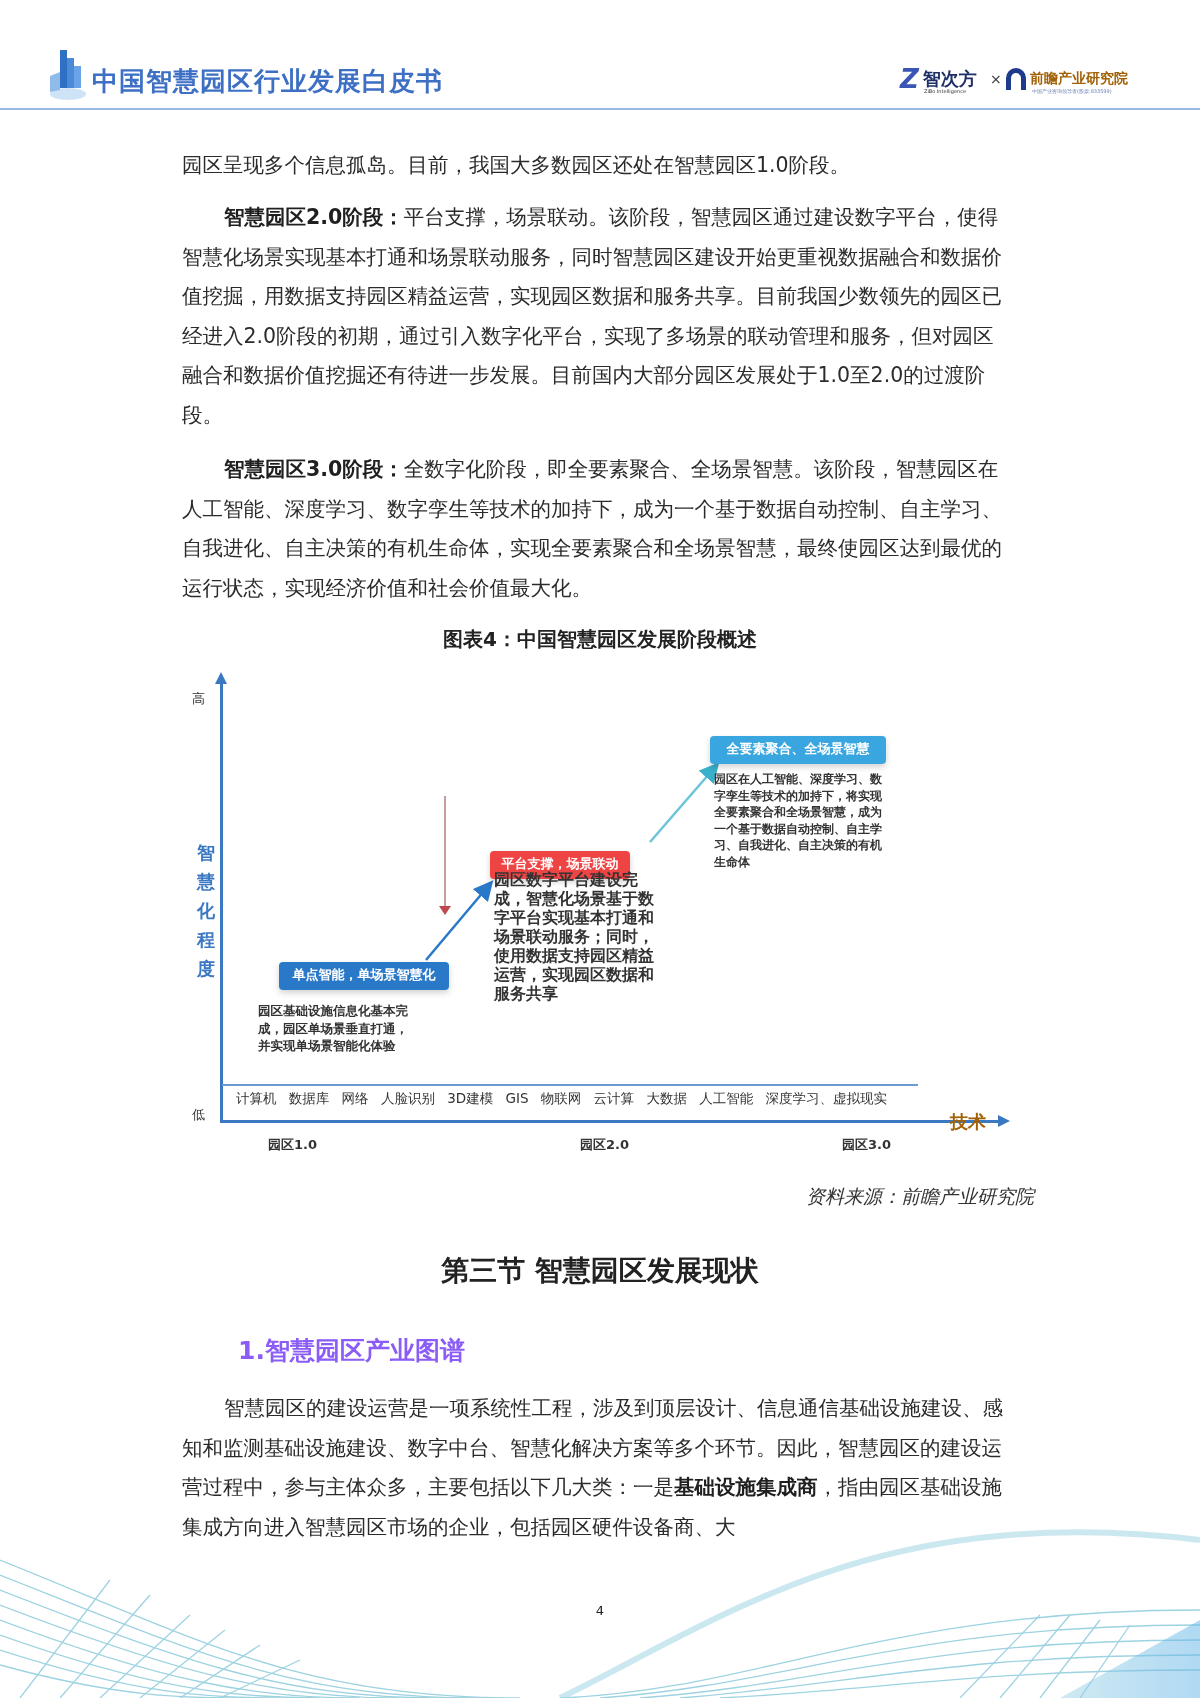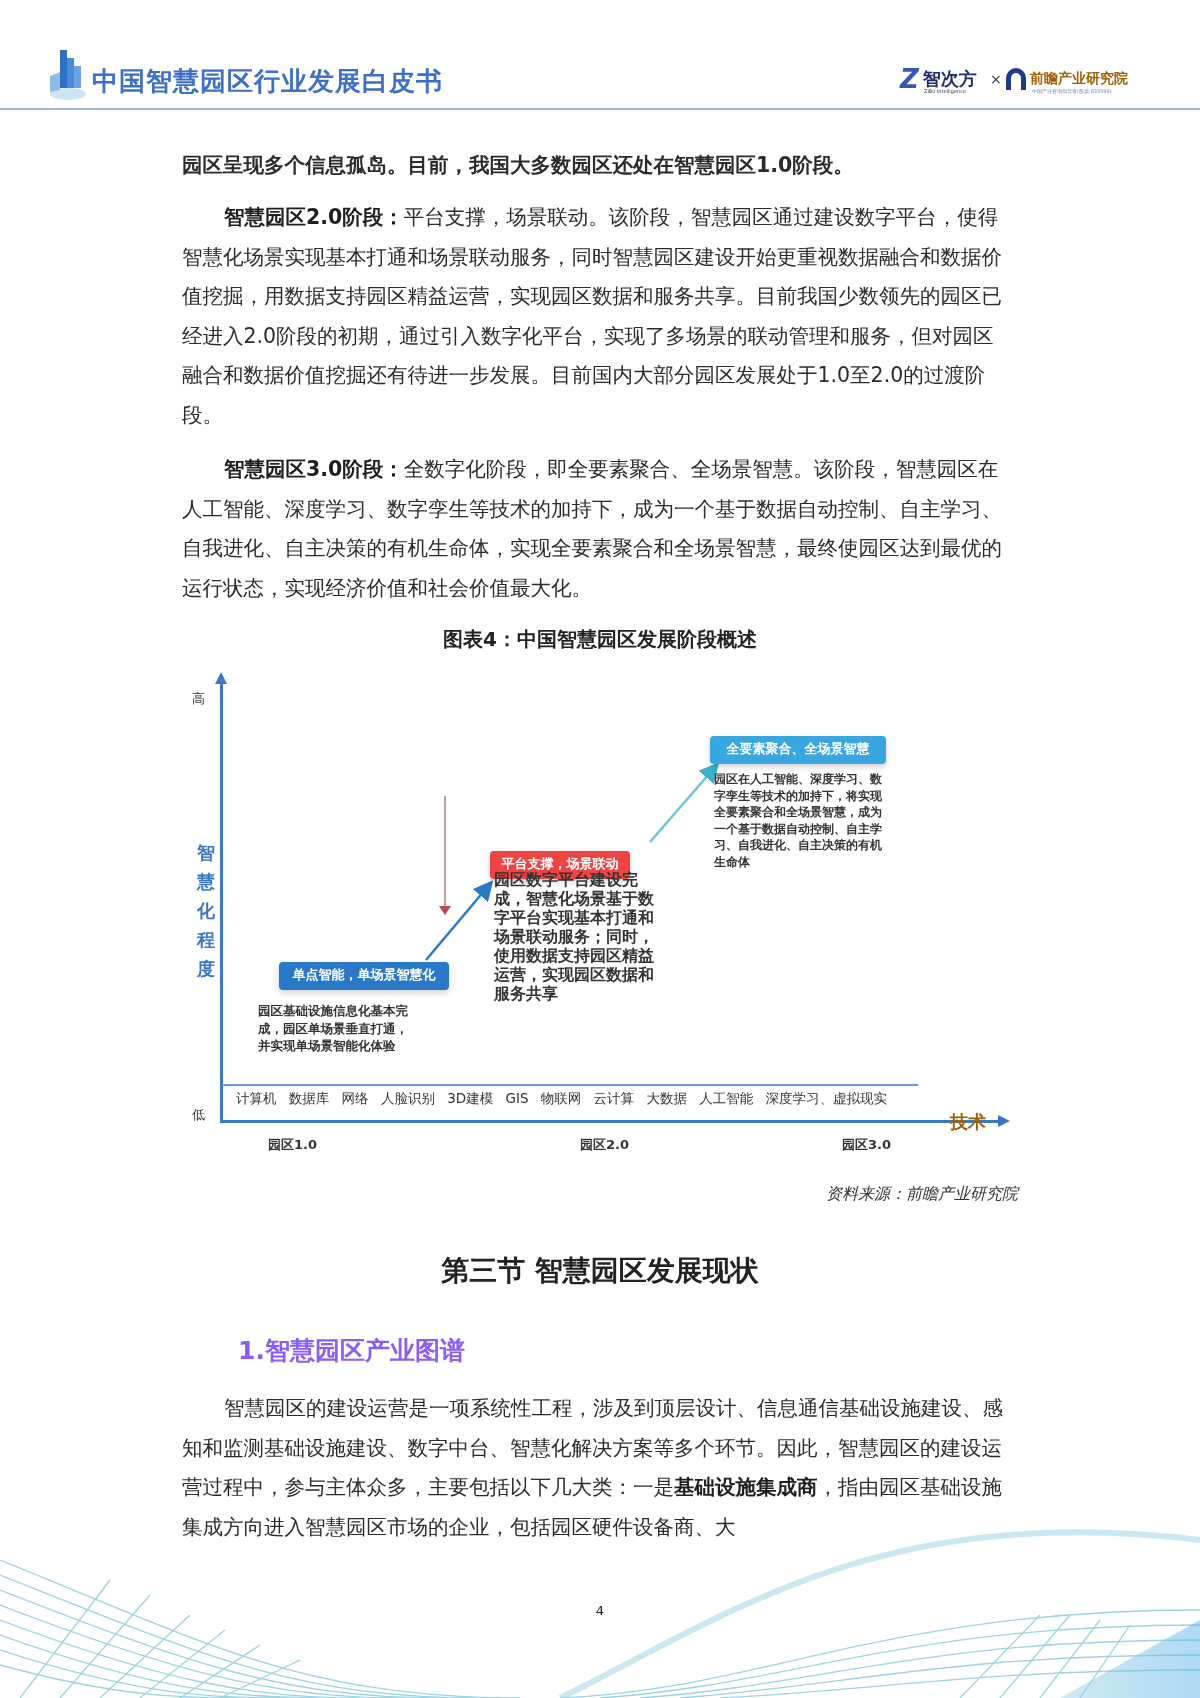--- a/index.html
+++ b/index.html
@@ -53,21 +53,21 @@
 
   .stage-box { position: absolute; color: #fff; font-size: 13px; font-weight: bold; text-align: center; border-radius: 4px; box-shadow: 0 3px 6px rgba(0,0,0,0.18); line-height: 26px; }
   .stage-box.s1 { left: 76px; top: 292px; width: 170px; height: 28px; background: #2a78c8; margin-left: 23px; }
   .stage-box.s2 { left: 310px; top: 181px; width: 140px; height: 28px; background: #ef4444; }
   .stage-box.s3 { left: 530px; top: 66px; width: 176px; height: 28px; background: #3aa6e0; }
   .stage-desc { position: absolute; font-size: 12.5px; line-height: 17.5px; color: #333; font-weight: bold; }
   .stage-desc.d1 { left: 78px; top: 332px; width: 160px; }
   .stage-desc.d2 { left: 314px; top: 200px; width: 170px; font-size: 16px; line-height: 19px; }
   .stage-desc.d3 { left: 534px; top: 101px; width: 176px; font-size: 12px; line-height: 16.5px; }
 
-  .source { position: absolute; right: 182px; top: 1184px; font-size: 16px; font-style: italic; color: #333; }
+  .source { position: absolute; right: 166px; top: 1184px; font-size: 19px; font-style: italic; color: #333; }
   .section-title { position: absolute; left: 0; width: 1200px; top: 1252px; text-align: center; font-size: 28px; font-weight: bold; color: #222; }
   .sub-title { position: absolute; left: 238px; top: 1334px; font-size: 25px; font-weight: bold; color: #8b5cf6; }
 
   .footer-wave { position: absolute; left: 0; top: 1520px; width: 1200px; height: 178px; }
   .page-num { position: absolute; left: 0; width: 1200px; top: 1603px; text-align: center; font-size: 13px; color: #222; }
 </style>
 </head>
 <body>
 
 <div class="header">
@@ -87,21 +87,21 @@
   </div>
   <div class="partner partner-x">×</div>
   <div class="partner partner-q">
     <span class="q-mark"></span>
     <span class="q-name">前瞻产业研究院</span>
     <span class="q-sub">中国产业咨询领导者(股票:833599)</span>
   </div>
   <div class="header-line"></div>
 </div>
 
-<p class="para" style="top:146px;font-weight:bold;">
+<p class="para" style="top:146px;">
   <span>园区呈现多个信息孤岛。目前，我国大多数园区还处在智慧园区1.0阶段。</span>
 </p>
 
 <p class="para" style="top:198px;">
   <span class="indent"></span><b>智慧园区2.0阶段：</b><span>平台支撑，场景联动。该阶段，智慧园区通过建设数字平台，使得智慧化场景实现基本打通和场景联动服务，同时智慧园区建设开始更重视数据融合和数据价值挖掘，用数据支持园区精益运营，实现园区数据和服务共享。目前我国少数领先的园区已经进入2.0阶段的初期，通过引入数字化平台，实现了多场景的联动管理和服务，但对园区融合和数据价值挖掘还有待进一步发展。目前国内大部分园区发展处于1.0至2.0的过渡阶段。</span>
 </p>
 
 <p class="para" style="top:450px;">
   <span class="indent"></span><b>智慧园区3.0阶段：</b><span>全数字化阶段，即全要素聚合、全场景智慧。该阶段，智慧园区在人工智能、深度学习、数字孪生等技术的加持下，成为一个基于数据自动控制、自主学习、自我进化、自主决策的有机生命体，实现全要素聚合和全场景智慧，最终使园区达到最优的运行状态，实现经济价值和社会价值最大化。</span>
 </p>

